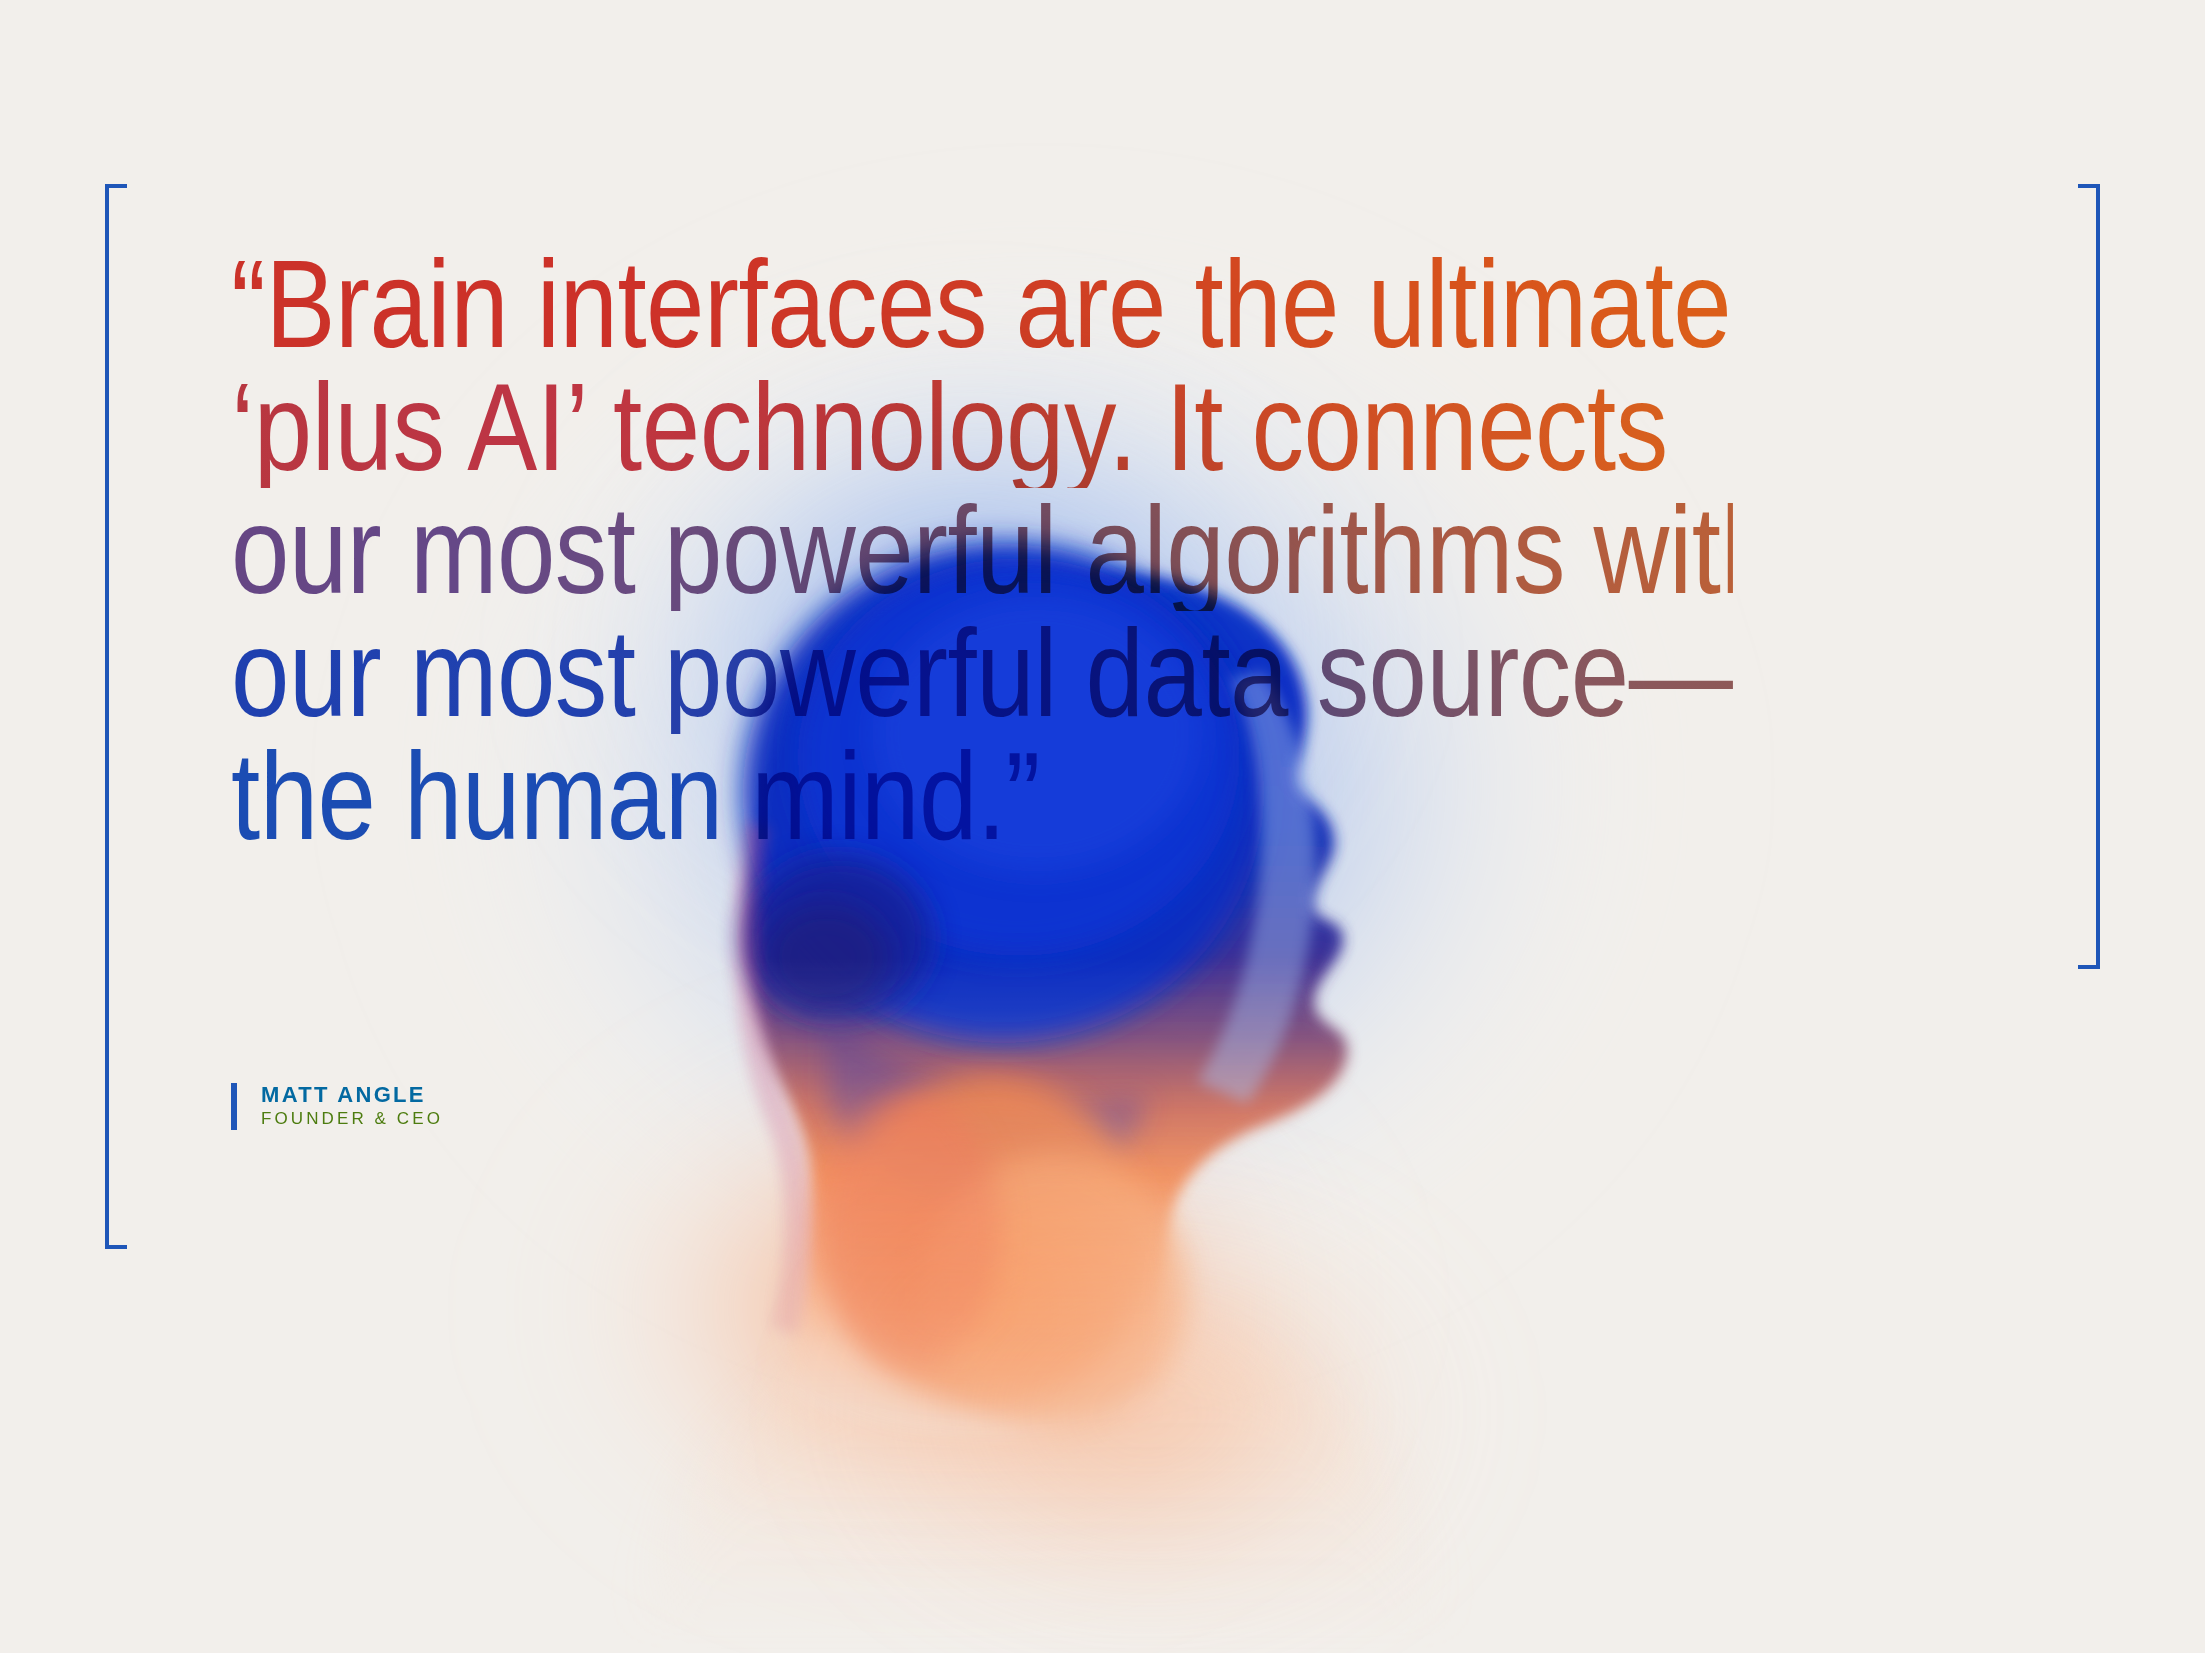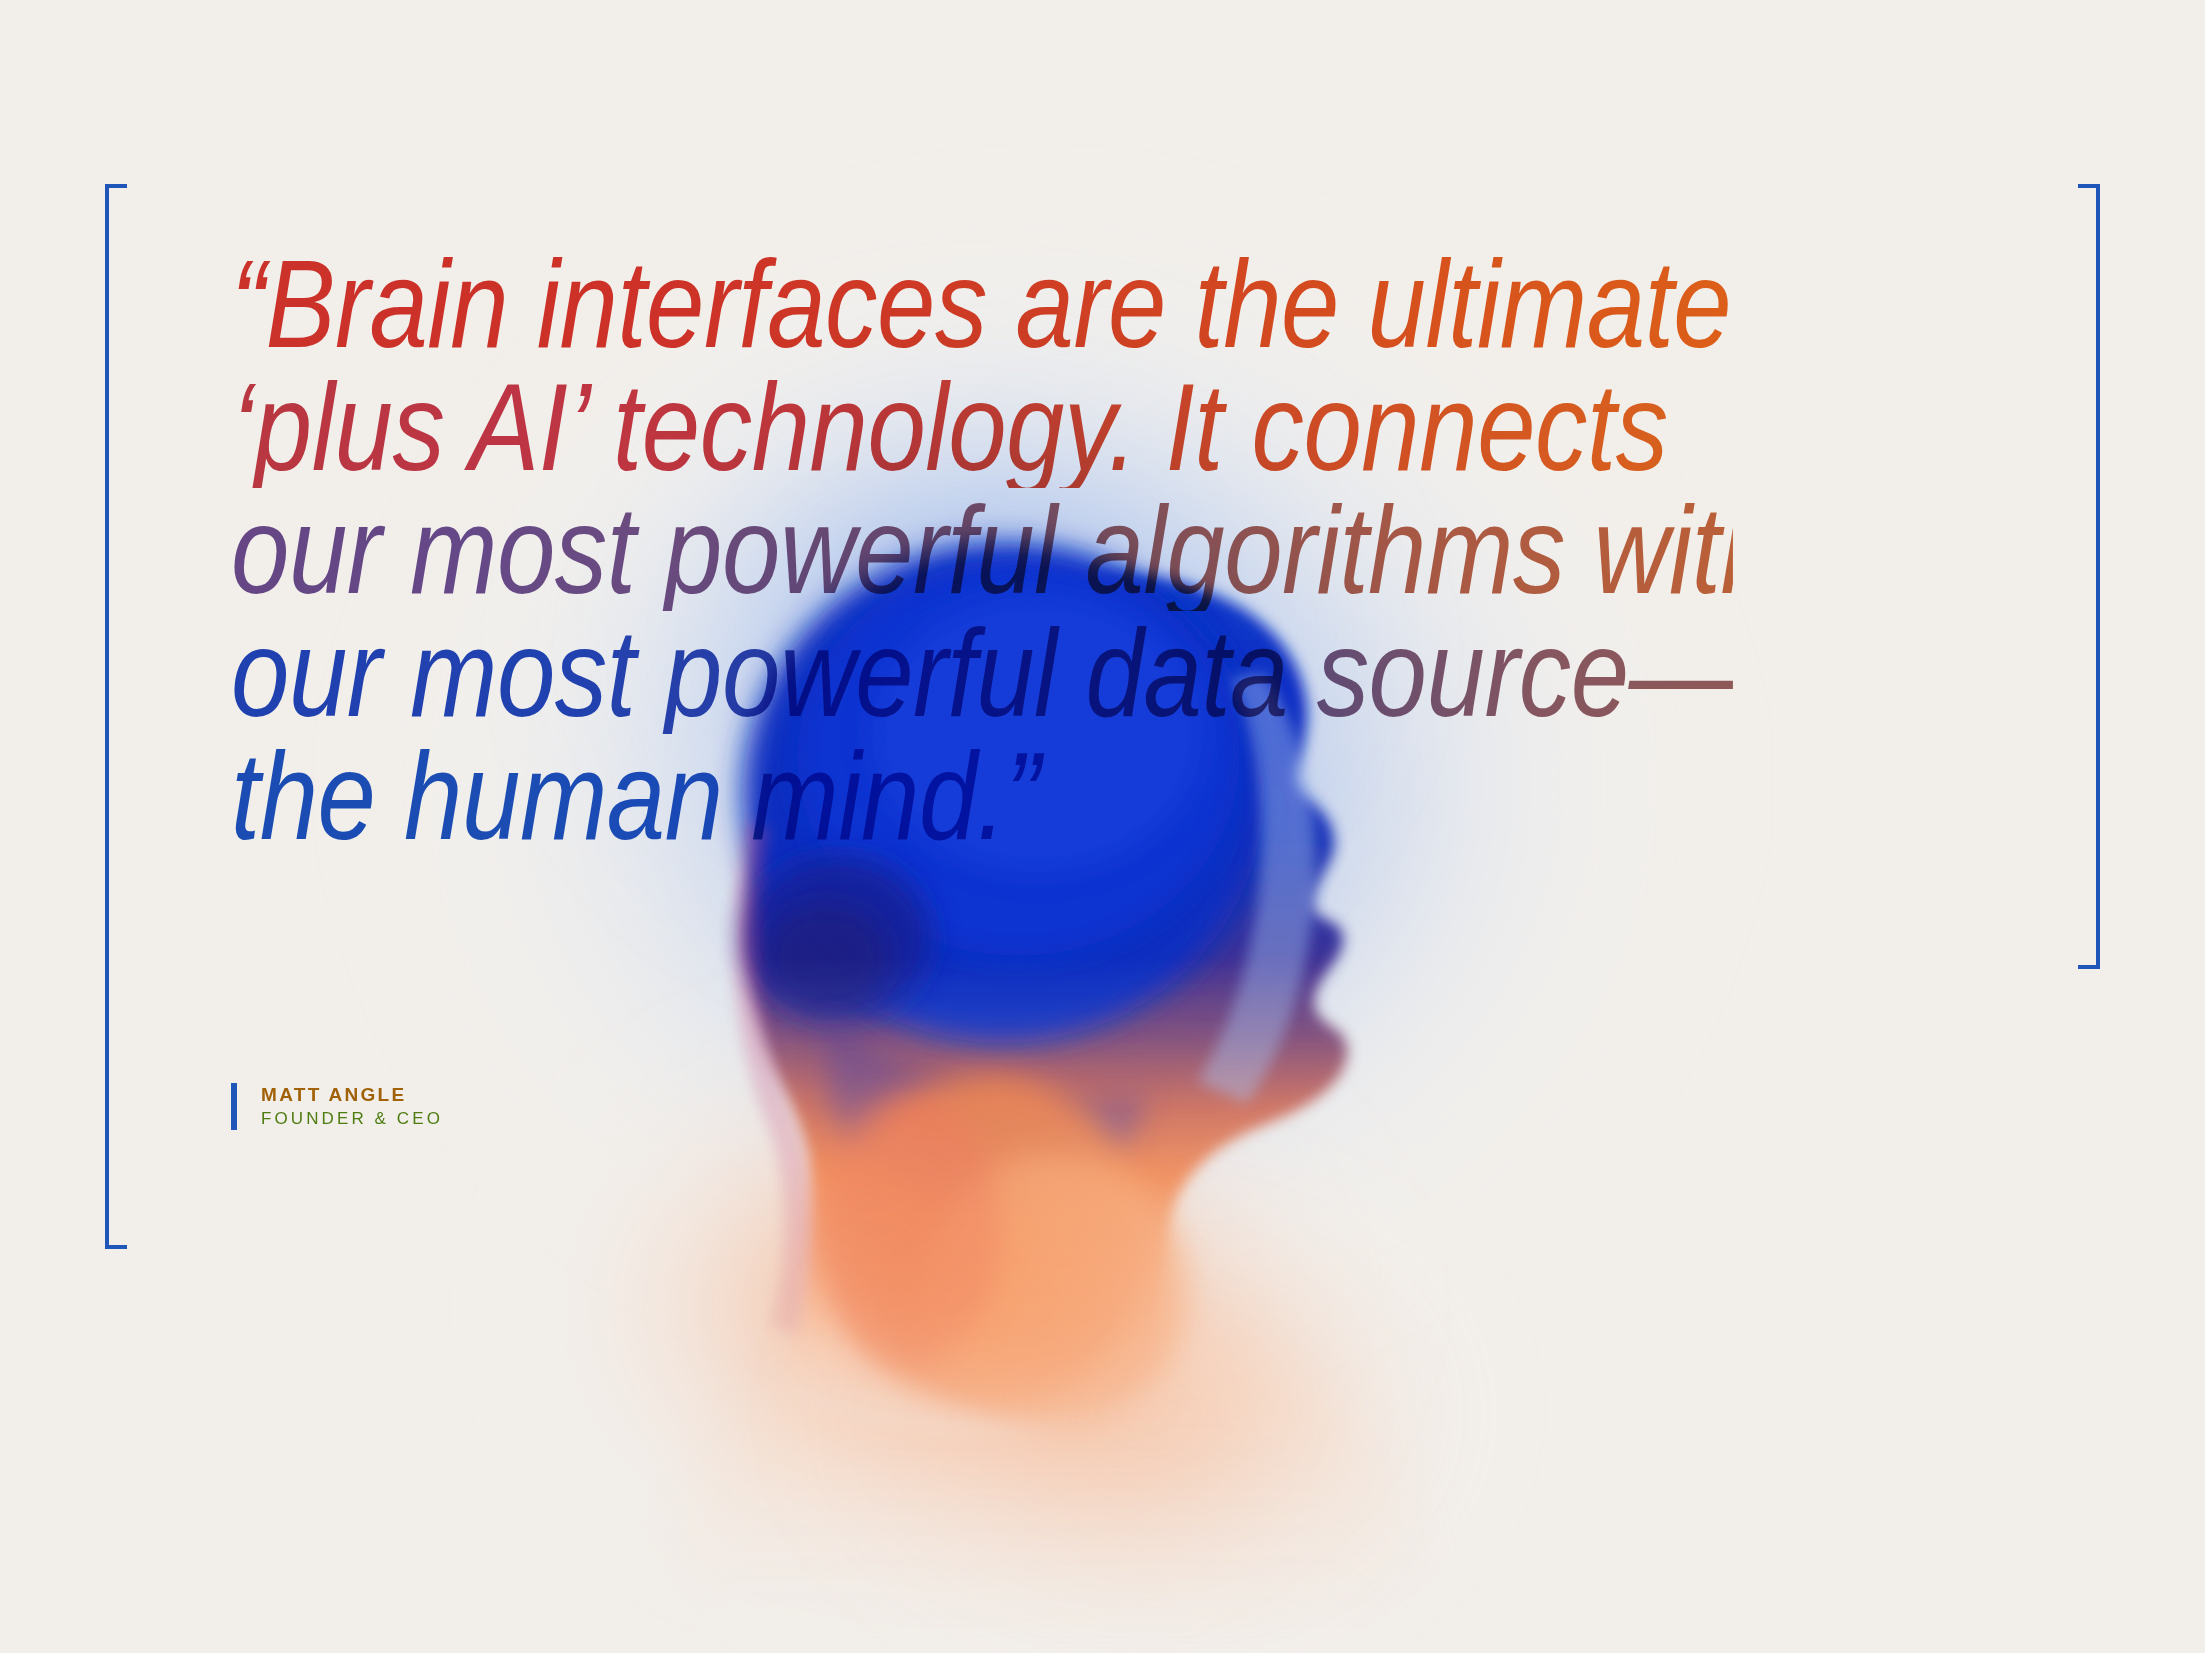--- a/index.html
+++ b/index.html
@@ -39,21 +39,20 @@
   #bracket-right .v{ right:0; top:0; height:785px; }
   #bracket-right .h-top{ right:0; top:0; width:22px; }
   #bracket-right .h-bot{ right:0; bottom:0; width:22px; }
 
   
   #quote{
     position:absolute;
     left:231px;
     top:242px;
     width:1788px;
-    font-style:italic;
   }
   .qline{
     font-family:"Liberation Sans", sans-serif;
     font-weight:300;
     font-size:125px;
     line-height:123px;
     letter-spacing:-0.6px;
     white-space:nowrap;
     transform: scaleX(0.84);
     transform-origin: left center;
@@ -82,24 +81,24 @@
     background:#1F56B8;
     flex:0 0 auto;
   }
   #attribution-text{
     margin-left:24px;
     display:flex;
     flex-direction:column;
     justify-content:center;
   }
   #attr-name{
-    font-size:19px;
+    font-size:22px;
     font-weight:700;
     letter-spacing:2.3px;
-    color:#a16207;
+    color:#0369a1;
     line-height:24px;
   }
   #attr-role{
     font-size:17px;
     font-weight:400;
     letter-spacing:3.1px;
     color:#4d7c0f;
     line-height:23px;
   }
 </style>

